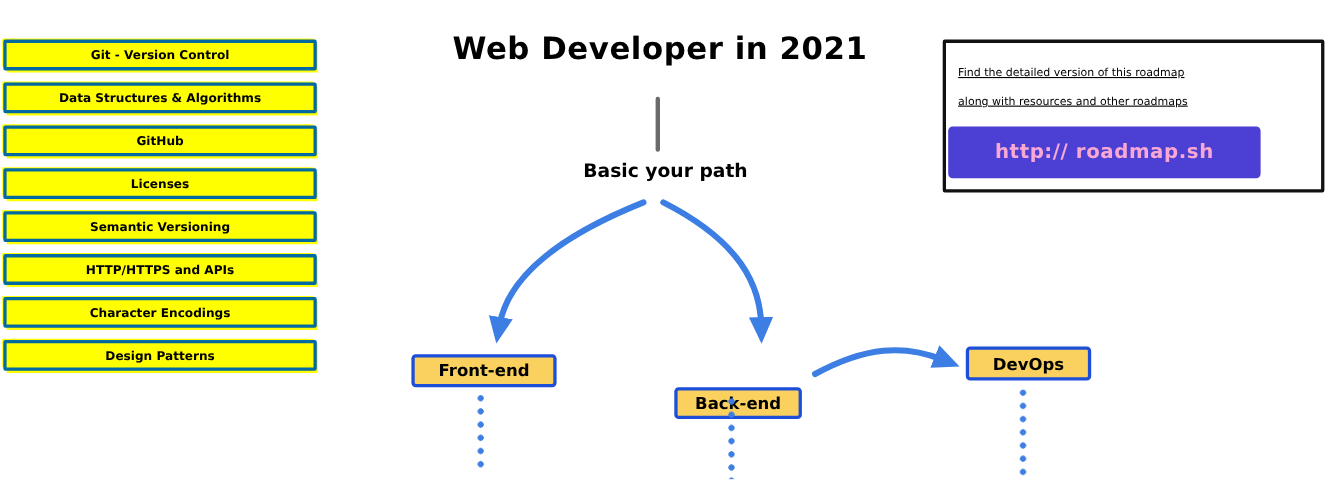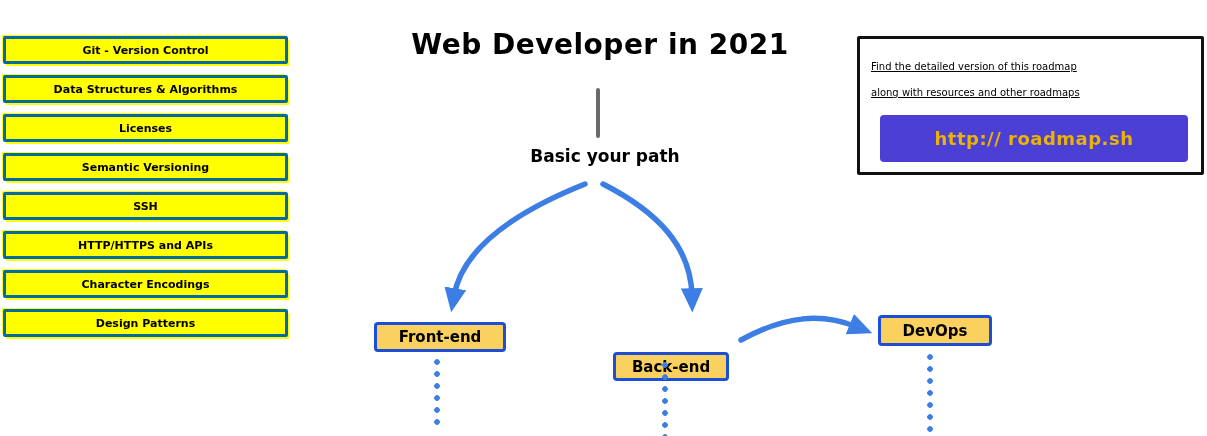--- a/index.html
+++ b/index.html
@@ -81,40 +81,40 @@
     box-sizing:border-box;width:347px;height:139px;
     background:#fff;border:3px solid #111;border-radius:2px;
   }
   .info-line{
     margin:0 0 0 11px;font-size:10px;line-height:26px;
     white-space:nowrap;
     text-decoration:underline;
   }
   .info-line.first{margin-top:15px;}
   .info-btn{
-    position:absolute;left:20px;top:76px;
-    box-sizing:border-box;width:308px;height:47px;
+    position:absolute;left:2px;top:76px;
+    box-sizing:border-box;width:284px;height:47px;
     background:var(--purple,#4b3fd4);
     border-radius:4px;
-    color:#eab308;font-size:18px;font-weight:bold;letter-spacing:.5px;
+    color:#f9a8d4;font-size:18px;font-weight:bold;letter-spacing:.5px;
     display:flex;align-items:center;justify-content:center;
     cursor:pointer;
   }
 </style>
 </head>
 <body>
 
 <div class="canvas">
 
   <div class="req-list">
     <div class="req-item">Git - Version Control</div>
     <div class="req-item">Data Structures &amp; Algorithms</div>
+    <div class="req-item">GitHub</div>
     <div class="req-item">Licenses</div>
     <div class="req-item">Semantic Versioning</div>
-    <div class="req-item">SSH</div>
     <div class="req-item">HTTP/HTTPS and APIs</div>
     <div class="req-item">Character Encodings</div>
     <div class="req-item">Design Patterns</div>
   </div>
 
   <div class="title">Web Developer in 2021</div>
   <div class="stem"></div>
   <div class="choose">Basic your path</div>
 
   <svg class="arrows" viewBox="0 0 1207 436" xmlns="http://www.w3.org/2000/svg">

